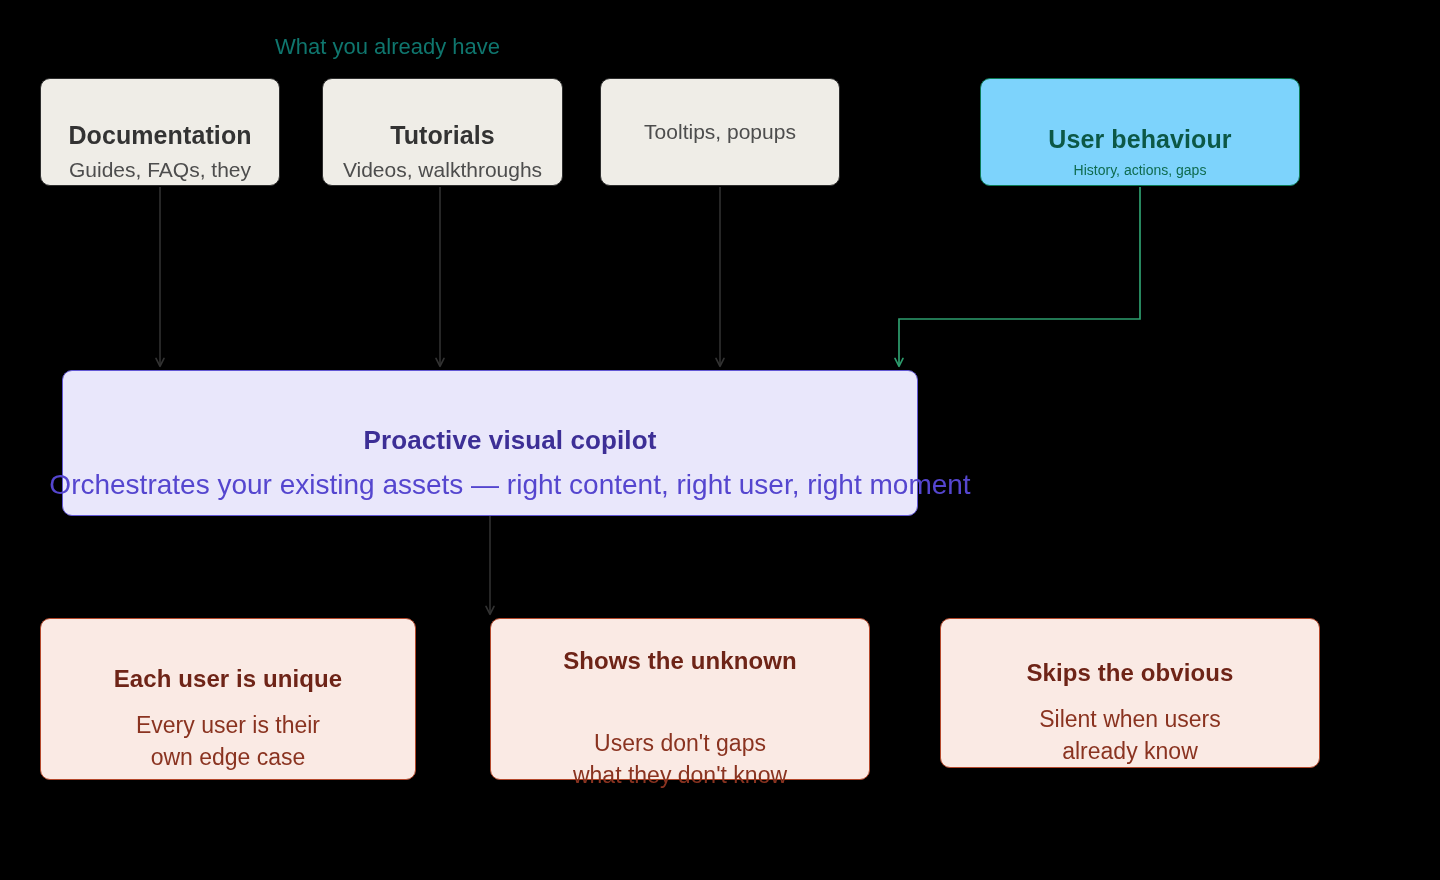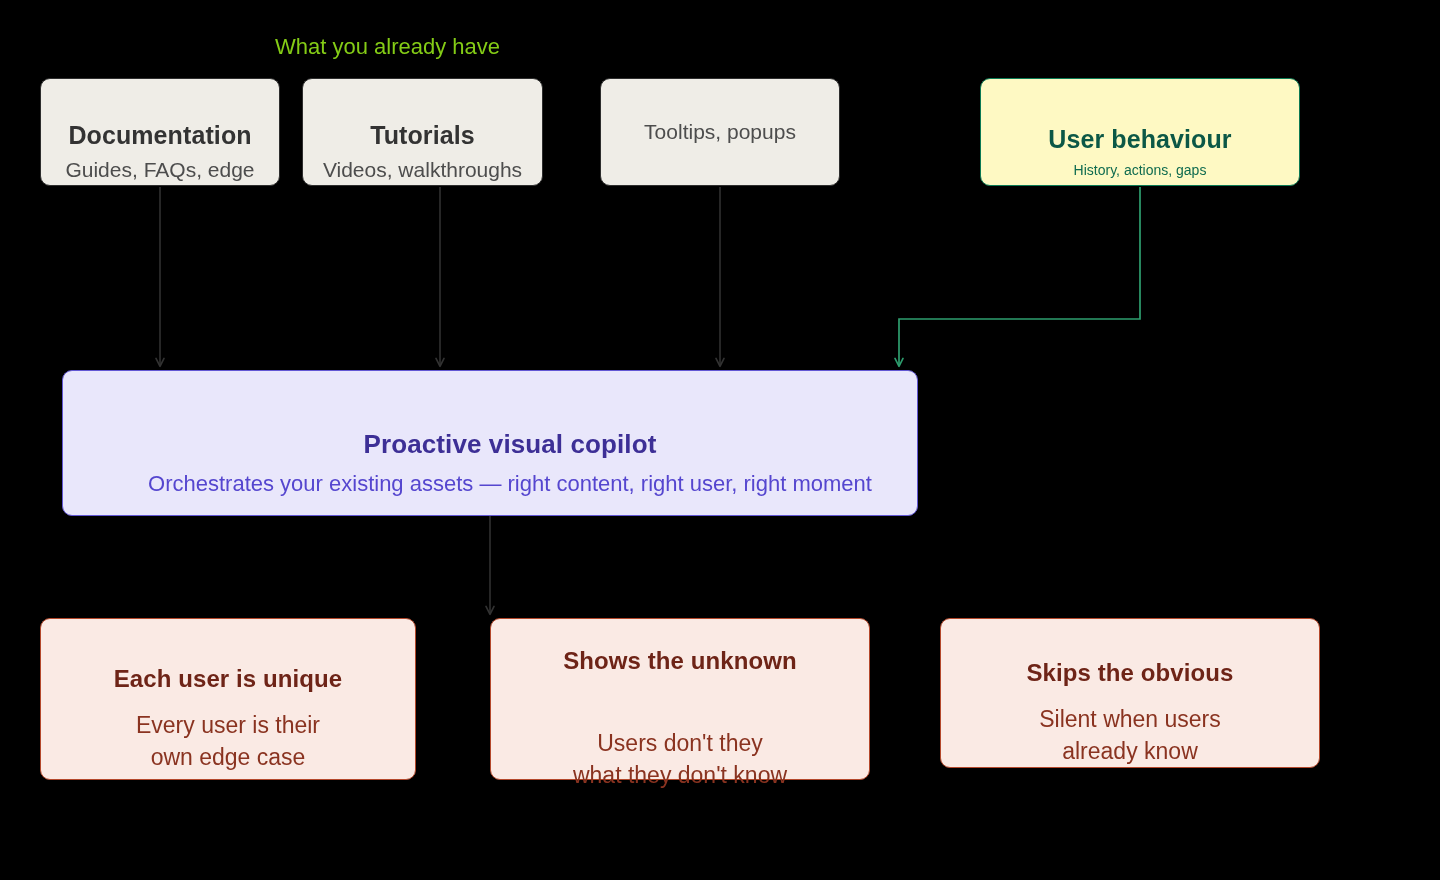--- a/index.html
+++ b/index.html
@@ -67,21 +67,21 @@
     font-size: 25px;
     margin-bottom: 7px;
   }
   .n-source .sub {
     color: #4d4d4d;
     font-size: 21px;
   }
 
   
   .n-behaviour {
-    background: #fef9c3;
+    background: #7dd3fc;
     border-color: #0b7a55;
     align-items: center;
   }
   .n-behaviour .title {
     color: #0c5846;
     font-size: 25px;
     margin-bottom: 7px;
   }
   .n-behaviour .sub {
     color: #0f6b4f;
@@ -93,21 +93,21 @@
     background: #e9e7fb;
     border-color: #6257d4;
   }
   .n-copilot .title {
     color: #3d2f96;
     font-size: 26px;
     margin-bottom: 12px;
   }
   .n-copilot .sub {
     color: #5546cf;
-    font-size: 22px;
+    font-size: 28px;
   }
 
   
   .n-outcome {
     background: #faeae4;
     border-color: #b4482b;
   }
   .n-outcome .title {
     color: #6e2417;
     font-size: 24px;
@@ -115,21 +115,21 @@
   }
   .n-outcome .sub {
     color: #8a3320;
     font-size: 23px;
     line-height: 1.38;
   }
 
   
   .caption {
     position: absolute;
-    color: #84cc16;
+    color: #0f766e;
     font-size: 22px;
     white-space: nowrap;
     z-index: 2;
   }
 </style>
 </head>
 <body>
 
 <div id="canvas">
 
@@ -149,24 +149,24 @@
       <path d="M720,187 L720,366" stroke="#333333" stroke-width="1.5" marker-end="url(#ah-grey)"></path>
       <path d="M1140,187 L1140,319 L899,319 L899,366" stroke="#2e9e6f" stroke-width="1.7" marker-end="url(#ah-green)"></path>
       <path d="M490,516 L490,614" stroke="#333333" stroke-width="1.5" marker-end="url(#ah-grey)"></path>
     </g>
   </svg>
 
   <div class="caption" style="left:275px; top:34px;">What you already have</div>
 
   <div class="node n-source" style="left:40px; top:78px; width:240px; height:108px;">
     <div class="title">Documentation</div>
-    <div class="sub">Guides, FAQs, edge</div>
-  </div>
-
-  <div class="node n-source" style="left:302px; top:78px; width:241px; height:108px;">
+    <div class="sub">Guides, FAQs, they</div>
+  </div>
+
+  <div class="node n-source" style="left:322px; top:78px; width:241px; height:108px;">
     <div class="title">Tutorials</div>
     <div class="sub">Videos, walkthroughs</div>
   </div>
 
   <div class="node n-source" style="left:600px; top:78px; width:240px; height:108px;">
     <div class="sub">Tooltips, popups</div>
   </div>
 
   <div class="node n-behaviour" style="left:980px; top:78px; width:320px; height:108px;">
     <div class="title">User behaviour</div>
@@ -182,21 +182,21 @@
     <div class="title">Each user is unique</div>
     <div class="sub">
       <div>Every user is their</div>
       <div>own edge case</div>
     </div>
   </div>
 
   <div class="node n-outcome" style="left:490px; top:618px; width:380px; height:162px;gap:36px;">
     <div class="title">Shows the unknown</div>
     <div class="sub">
-      <div>Users don't they</div>
+      <div>Users don't gaps</div>
       <div>what they don't know</div>
     </div>
   </div>
 
   <div class="node n-outcome" style="left:940px; top:618px; width:380px; height:150px;">
     <div class="title">Skips the obvious</div>
     <div class="sub">
       <div>Silent when users</div>
       <div>already know</div>
     </div>

